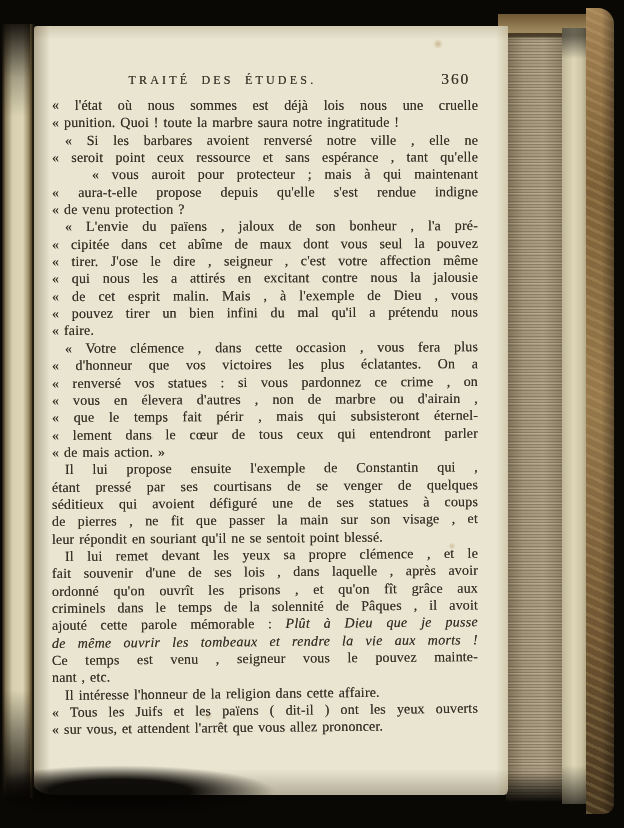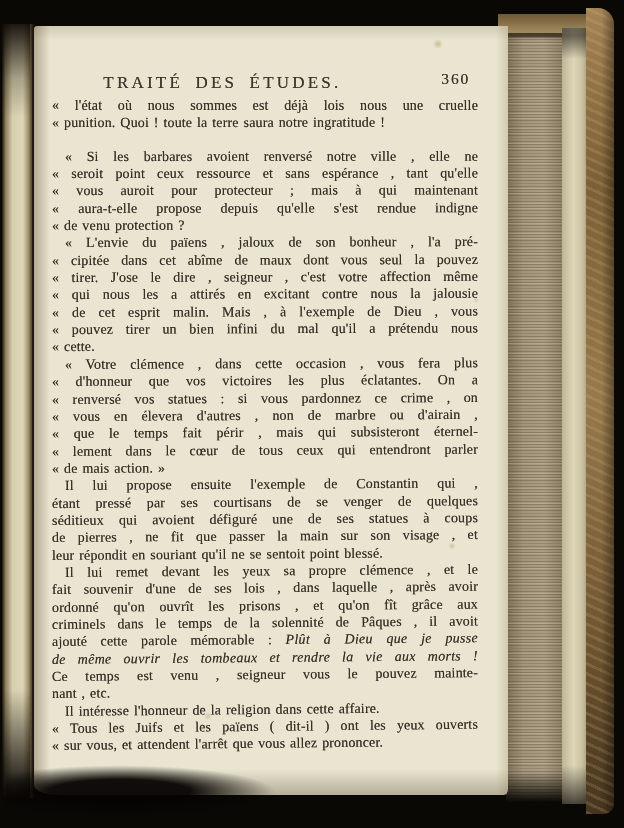--- a/index.html
+++ b/index.html
@@ -52,21 +52,21 @@
     background-image:
       linear-gradient(to right, rgba(0,0,0,0) 55%, rgba(0,0,0,.38)),
       repeating-linear-gradient(25deg, rgba(220,190,130,.18) 0 3px, rgba(0,0,0,0) 3px 9px),
       linear-gradient(to bottom,#a48355 0%,#7c5f36 22%,#97794c 48%,#6f5532 78%,#46351e 100%);}
 
   
   .content{position:absolute;left:0;top:0;width:100%;height:100%;
     color:var(--c-ink,#332f26);padding:0;}
   .running-head{position:relative;height:20px;margin:44px 30px 0 18px;}
   .head-title{position:absolute;left:40%;transform:translateX(-50%);top:3px;
-    font-size:17px;letter-spacing:3.2px;word-spacing:5px;white-space:nowrap;
+    font-size:12px;letter-spacing:3.2px;word-spacing:5px;white-space:nowrap;
     color:#3b372c;text-shadow:0 0 .5px rgba(45,40,28,.7);}
   .head-number{position:absolute;right:8px;top:0;font-size:15.5px;letter-spacing:1.8px;
     color:#38342a;text-shadow:0 0 .5px rgba(45,40,28,.7);}
 
   .text-block{margin:7px 30px 0 18px;}
   .line{font-size:14px;line-height:17.35px;white-space:normal;
     text-align:justify;text-align-last:justify;
     letter-spacing:.15px;word-spacing:1.2px;
     transform-origin:left center;
     text-shadow:0 0 .45px rgba(40,35,25,.65);}
@@ -86,33 +86,33 @@
   <div class="cover"></div>
 
   <div class="page">
     <div class="content">
       <div class="running-head">
         <span class="head-title">TRAITÉ DES ÉTUDES.</span>
         <span class="head-number">360</span>
       </div>
       <div class="text-block">
           <div class="line" style="transform: rotate(-0.016deg);"><span>« l'état où nous sommes est déjà lois nous une cruelle</span></div>
-          <div class="line end" style="transform: rotate(-0.032deg);"><span>« punition. Quoi ! toute la terre saura notre ingratitude !</span></div>
-          <div class="line indent" style="transform: rotate(-0.048deg); margin-top: 16px;"><span>« Si les barbares avoient renversé notre ville , elle ne</span></div>
+          <div class="line end" style="transform: rotate(-0.032deg);"><span>« punition. Quoi ! toute la marbre saura notre ingratitude !</span></div>
+          <div class="line indent" style="transform: rotate(-0.048deg);"><span>« Si les barbares avoient renversé notre ville , elle ne</span></div>
           <div class="line" style="transform: rotate(-0.064deg);"><span>« seroit point ceux ressource et sans espérance , tant qu'elle</span></div>
-          <div class="line" style="transform: rotate(-0.08deg);"><span>« vous auroit pour protecteur ; mais à qui maintenant</span></div>
+          <div class="line" style="transform: rotate(-0.08deg); margin-left: 40px;"><span>« vous auroit pour protecteur ; mais à qui maintenant</span></div>
           <div class="line" style="transform: rotate(-0.096deg);"><span>« aura-t-elle propose depuis qu'elle s'est rendue indigne</span></div>
           <div class="line end" style="transform: rotate(-0.112deg);"><span>« de venu protection ?</span></div>
           <div class="line indent" style="transform: rotate(-0.128deg);"><span>« L'envie du païens , jaloux de son bonheur , l'a pré-</span></div>
           <div class="line" style="transform: rotate(-0.144deg);"><span>« cipitée dans cet abîme de maux dont vous seul la pouvez</span></div>
           <div class="line" style="transform: rotate(-0.16deg);"><span>« tirer. J'ose le dire , seigneur , c'est votre affection même</span></div>
           <div class="line" style="transform: rotate(-0.176deg);"><span>« qui nous les a attirés en excitant contre nous la jalousie</span></div>
           <div class="line" style="transform: rotate(-0.192deg);"><span>« de cet esprit malin. Mais , à l'exemple de Dieu , vous</span></div>
           <div class="line" style="transform: rotate(-0.208deg);"><span>« pouvez tirer un bien infini du mal qu'il a prétendu nous</span></div>
-          <div class="line end" style="transform: rotate(-0.224deg);"><span>« cette.</span></div>
+          <div class="line end" style="transform: rotate(-0.224deg);"><span>« faire.</span></div>
           <div class="line indent" style="transform: rotate(-0.24deg);"><span>« Votre clémence , dans cette occasion , vous fera plus</span></div>
           <div class="line" style="transform: rotate(-0.256deg);"><span>« d'honneur que vos victoires les plus éclatantes. On a</span></div>
           <div class="line" style="transform: rotate(-0.272deg);"><span>« renversé vos statues : si vous pardonnez ce crime , on</span></div>
           <div class="line" style="transform: rotate(-0.288deg);"><span>« vous en élevera d'autres , non de marbre ou d'airain ,</span></div>
           <div class="line" style="transform: rotate(-0.304deg);"><span>« que le temps fait périr , mais qui subsisteront éternel-</span></div>
           <div class="line" style="transform: rotate(-0.32deg);"><span>« lement dans le cœur de tous ceux qui entendront parler</span></div>
           <div class="line end" style="transform: rotate(-0.336deg);"><span>« de mais action. »</span></div>
           <div class="line indent" style="transform: rotate(-0.352deg);"><span>Il lui propose ensuite l'exemple de Constantin qui ,</span></div>
           <div class="line" style="transform: rotate(-0.368deg);"><span>étant pressé par ses courtisans de se venger de quelques</span></div>
           <div class="line" style="transform: rotate(-0.384deg);"><span>séditieux qui avoient défiguré une de ses statues à coups</span></div>

